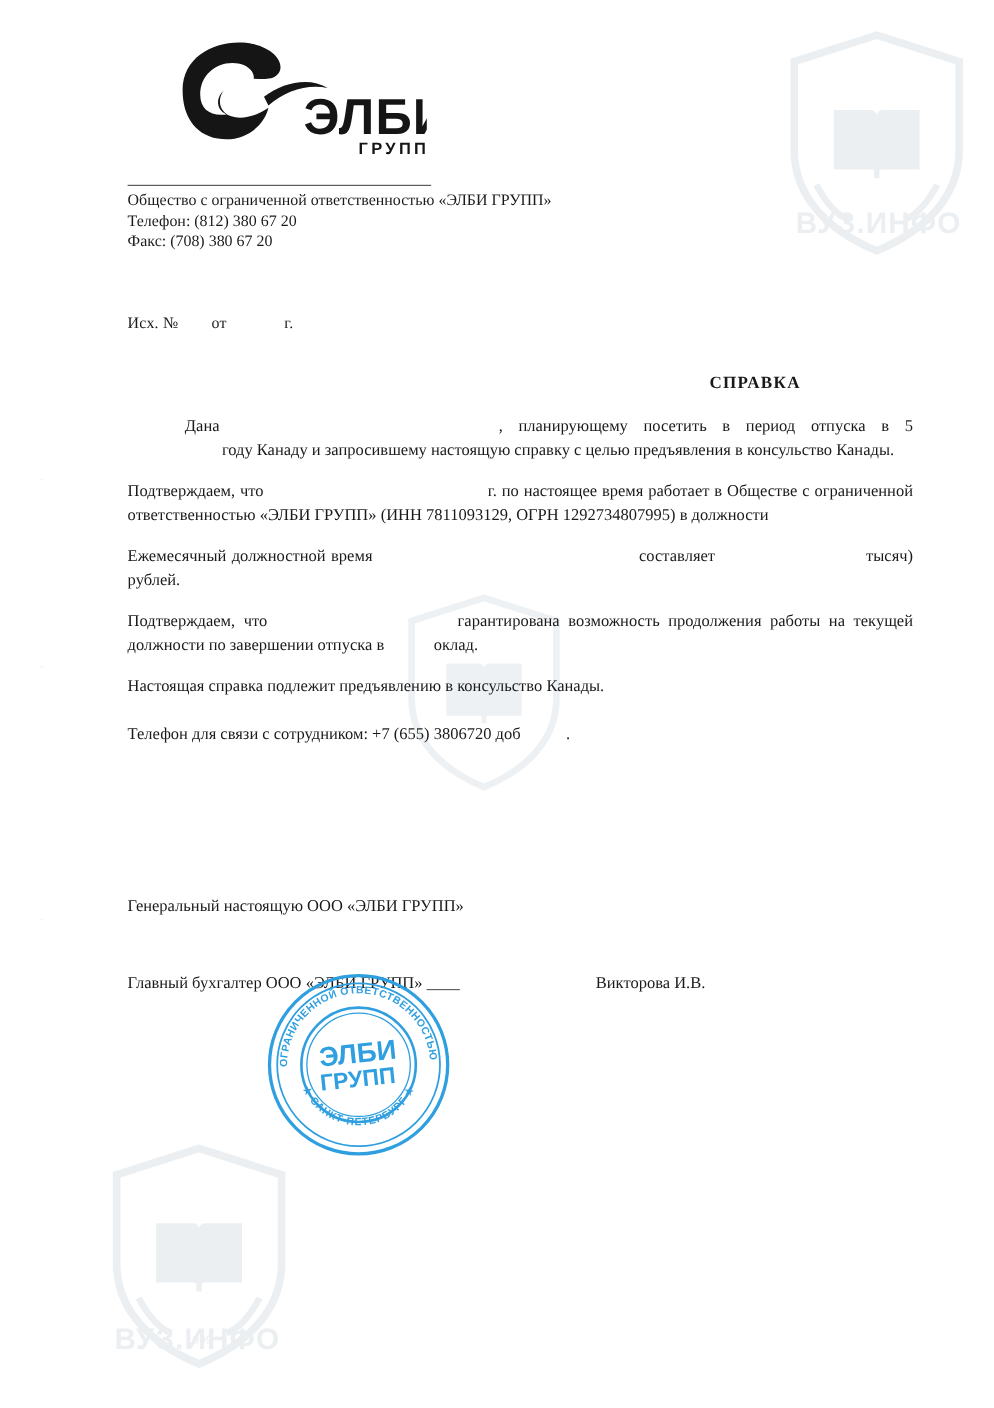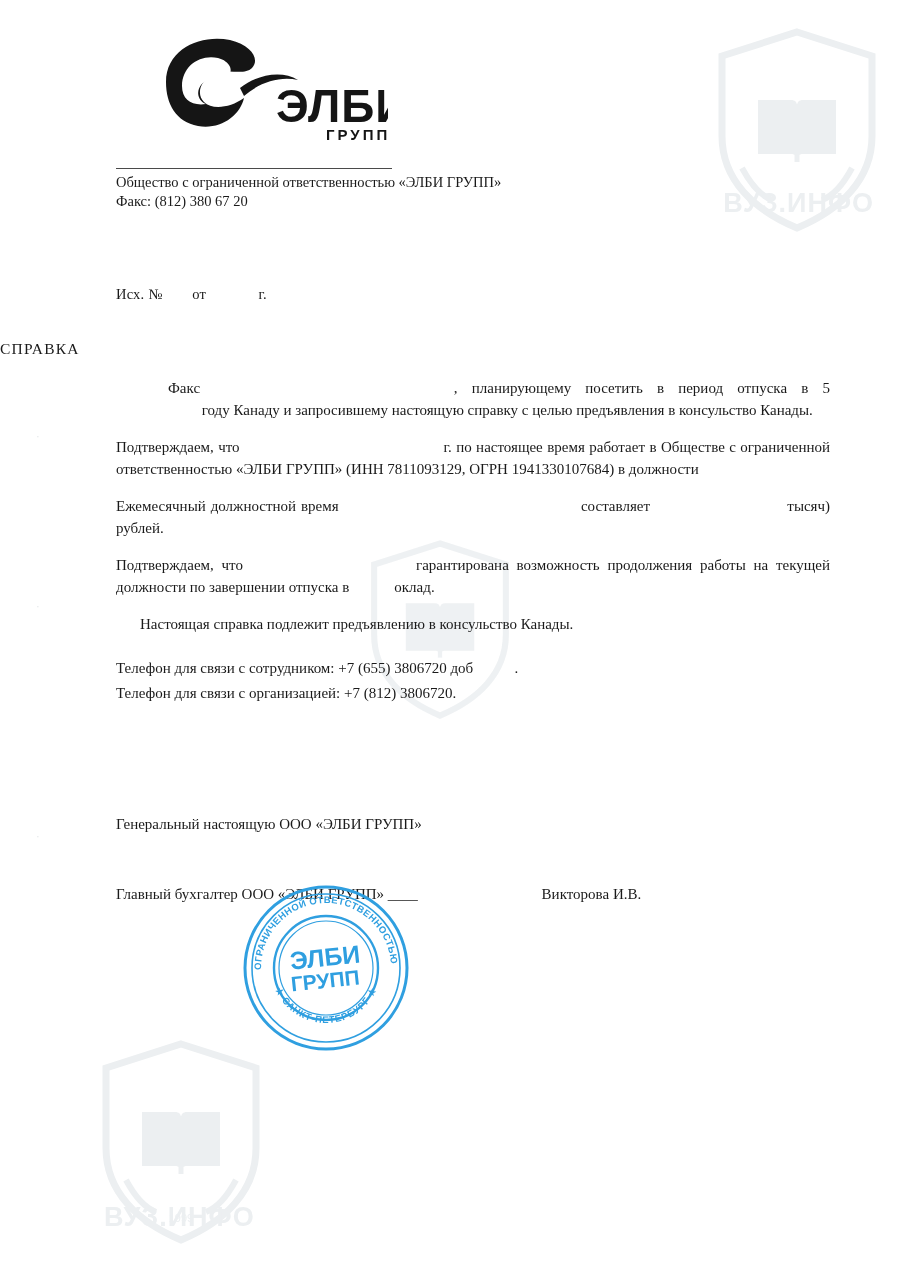--- a/index.html
+++ b/index.html
@@ -83,42 +83,42 @@
     letter-spacing: .2px;
   }
   .blank { display: inline-block; color: transparent; }
 
   
   .doc-title {
     position: absolute;
     left: 0;
     top: 340px;
     width: 728px;
-    text-align: left;
+    text-align: right;
     font-size: 15.5px;
-    font-weight: normal;
+    font-weight: bold;
     letter-spacing: 1.2px;
   }
 
   .body {
     position: absolute;
     left: 116px;
     top: 378px;
     width: 714px;
     font-size: 15px;
     line-height: 21.5px;
   }
   .para {
     text-align: justify;
     text-justify: inter-word;
     margin: 0 0 16px 0;
   }
   .para.indent { text-indent: 52px; }
   .para.tight { margin-bottom: 4px; }
-  .gap-lg { margin-bottom: 22px; margin-left: 24px; }
+  .gap-lg { margin-bottom: 22px; }
 
   .sig {
     position: absolute;
     left: 116px;
     width: 714px;
     font-size: 15px;
   }
   .sig-director { top: 816px; }
   .sig-accountant { top: 886px; }
   .sig-name { margin-left: 120px; }
@@ -183,46 +183,47 @@
     <path d="M92 58 C110 44 134 40 150 50 C132 46 112 52 96 66 Z" fill="#151515"></path>
 
     <text x="128" y="92" font-family="Liberation Sans, sans-serif" font-size="46" font-weight="bold" fill="#151515" letter-spacing="1">ЭЛБИ</text>
     <text x="178" y="110" font-family="Liberation Sans, sans-serif" font-size="15" font-weight="bold" fill="#151515" letter-spacing="3">ГРУПП</text>
   </svg>
 </div>
 
 <div class="rule"></div>
 <div class="letterhead">
   <div>Общество с ограниченной ответственностью «ЭЛБИ ГРУПП»</div>
-  <div>Факс: (812) 380 67 20</div>
+  <div>Телефон: (812) 380 67 20</div>
+  <div>Факс: (708) 380 67 20</div>
 </div>
 
 <div class="outref">
   <span>Исх. №</span>
   <span class="blank">___</span>
   <span>от</span>
   <span class="blank">______</span>
   <span>г.</span>
 </div>
 
 <div class="doc-title">СПРАВКА</div>
 
 <div class="body">
 
   <p class="para indent">
-    <span>Факс</span>
+    <span>Дана</span>
     <span class="blank">_________________________</span><span>, планирующему посетить в период отпуска в 5</span>
     <span class="blank">____</span>
     <span>году Канаду и запросившему настоящую справку с целью предъявления в консульство Канады.</span>
   </p>
 
   <p class="para">
     <span>Подтверждаем, что</span>
     <span class="blank">__________________________</span>
-    <span>г. по настоящее время работает в Обществе с ограниченной ответственностью «ЭЛБИ ГРУПП» (ИНН 7811093129, ОГРН 1941330107684) в должности</span>
+    <span>г. по настоящее время работает в Обществе с ограниченной ответственностью «ЭЛБИ ГРУПП» (ИНН 7811093129, ОГРН 1292734807995) в должности</span>
     <span class="blank">______________</span>
   </p>
 
   <p class="para">
     <span>Ежемесячный должностной время</span>
     <span class="blank">_______________________________</span>
     <span>составляет</span>
     <span class="blank">_________________</span>
     <span>тысяч) рублей.</span>
   </p>
@@ -235,21 +236,20 @@
     <span>оклад.</span>
   </p>
 
   <p class="para gap-lg">Настоящая справка подлежит предъявлению в консульство Канады.</p>
 
   <p class="para tight">
     <span>Телефон для связи с сотрудником: +7 (655) 3806720 доб</span>
     <span class="blank">_____</span>.
   </p>
 
-  <p class="para">Телефон для связи с организацией: +7 (812) 3806720.</p>
 </div>
 
 <div class="sig sig-director">
   <span>Генеральный настоящую ООО «ЭЛБИ ГРУПП»</span>
   <span class="blank">__</span>
 </div>
 
 <div class="sig sig-accountant">
   <span>Главный бухгалтер ООО «ЭЛБИ ГРУПП»</span>
   <span>____</span>

